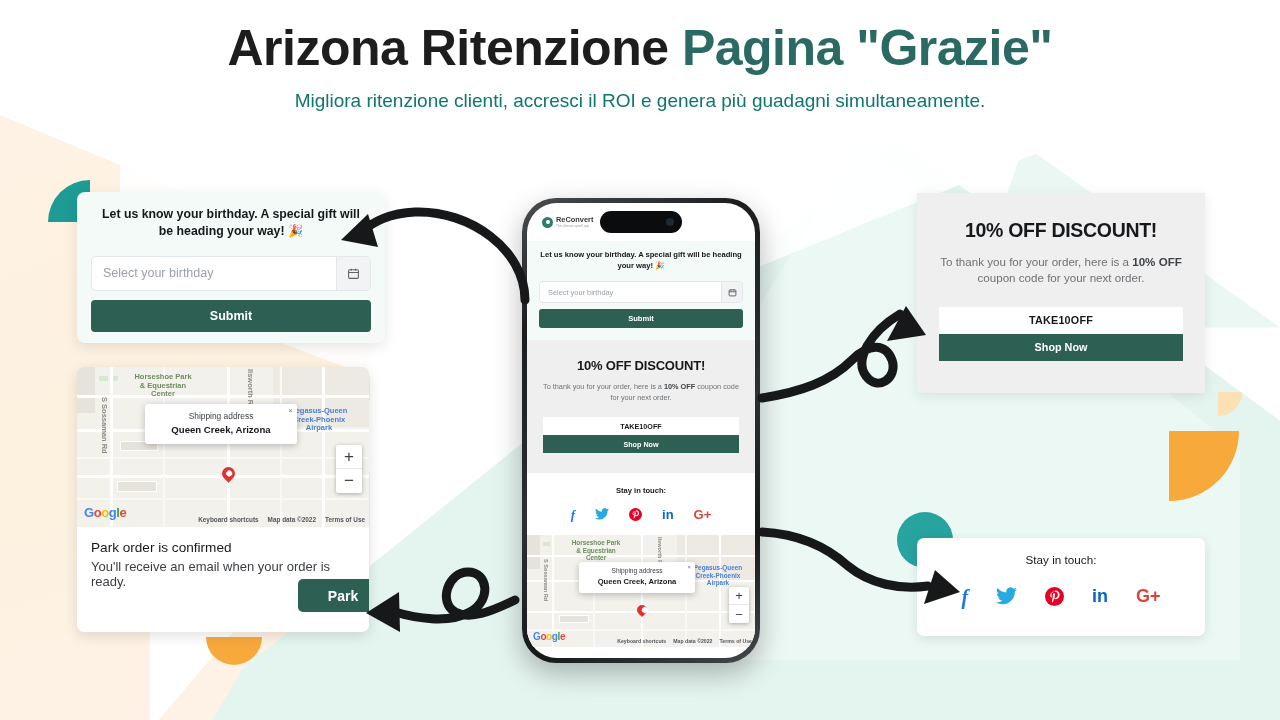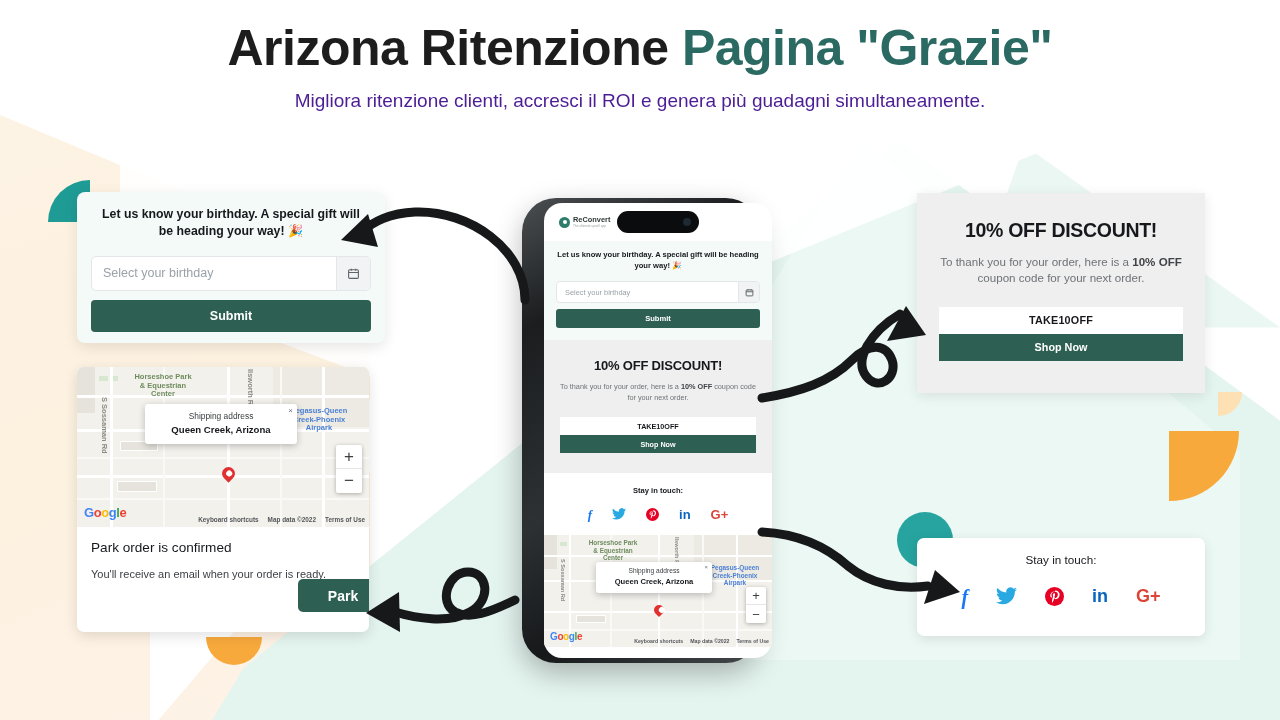--- a/index.html
+++ b/index.html
@@ -79,21 +79,21 @@
   }
 
   
   .headline-wrap { position: absolute; left: 0; top: 20px; width: 1280px; text-align: center; z-index: 5; }
   .headline {
     font-size: 50px; font-weight: 700; letter-spacing: -0.5px;
     color: #1d1d1d; line-height: 1.12; white-space: nowrap;
   }
   .headline .accent { color: #2b6a62; }
   .subhead {
-    margin-top: 14px; font-size: 19px; color: #4c1d95; font-weight: 400;
+    margin-top: 14px; font-size: 19px; color: #0f766e; font-weight: 400;
   }
 
   
   .card { position: absolute; z-index: 6; }
 
   
   #birthday-card {
     left: 77px; top: 192px; width: 308px; height: 151px;
     background: #f4faf8; border-radius: 8px;
     box-shadow: 0 4px 14px rgba(0,0,0,.10);
@@ -160,21 +160,21 @@
   }
   .zoomctl div { height: 24px; display:flex; align-items:center; justify-content:center; font-size:17px; color:#3c4043; cursor:pointer; }
   .zoomctl div:first-child { border-bottom: 1px solid #e6e6e6; }
   .gmark { position: absolute; left: 7px; bottom: 7px; font-size: 13px; font-weight: 700; letter-spacing: -.4px; }
   .gmark span:nth-child(1){color:#4285F4}.gmark span:nth-child(2){color:#EA4335}
   .gmark span:nth-child(3){color:#FBBC05}.gmark span:nth-child(4){color:#4285F4}
   .gmark span:nth-child(5){color:#34A853}.gmark span:nth-child(6){color:#EA4335}
   .mapfoot { position: absolute; right: 4px; bottom: 4px; display: flex; gap: 9px; font-size: 6.4px; color: #53565a; font-weight: 600; }
   .order-body { padding: 13px 14px 12px; position: relative; }
   .order-title { font-size: 13.6px; color: #16181c; font-weight: 400; }
-  .order-sub { margin-top: 13px; font-size: 11px; color: #3b3f43; }
+  .order-sub { margin-top: 4px; font-size: 13px; color: #3b3f43; }
   .track-label { margin-top: 13px; font-size: 12.8px; font-weight: 700; color: #16181c; }
   .track-num { margin-top: 3px; font-size: 12.6px; color: #2e5f53; letter-spacing: .2px; }
   #track-button {
     position: absolute; right: -19px; top: 52px; width: 90px; height: 33px;
     background: #2e5f53; color: #fff; border-radius: 5px;
     display: flex; align-items: center; justify-content: center;
     font-size: 14px; font-weight: 700; cursor: pointer;
   }
 
   
@@ -214,21 +214,21 @@
 
   
   #phone {
     position: absolute; left: 522px; top: 198px; width: 238px; height: 465px;
     z-index: 7;
     background: linear-gradient(150deg,#4b4f52 0%, #1b1d1f 22%, #2d3134 55%, #16181a 78%, #45494c 100%);
     border-radius: 34px; padding: 5px;
     box-shadow: 0 10px 28px rgba(0,0,0,.28);
   }
   .phone-inner {
-    width: 100%; height: 100%; background: #fff; border-radius: 18px; overflow: hidden; position: relative; margin-left: 17px;
+    width: 100%; height: 100%; background: #fff; border-radius: 30px; overflow: hidden; position: relative;
   }
   .notch {
     position: absolute; left: 50%; transform: translateX(-50%); top: 8px;
     width: 82px; height: 22px; background: #0b0c0d; border-radius: 12px; z-index: 4;
     display: flex; align-items: center; justify-content: flex-end; padding-right: 8px;
   }
   .notch .lens { width: 8px; height: 8px; border-radius: 50%; background: #1d2a33; }
   .phone-logo { position: absolute; left: 15px; top: 13px; display: flex; align-items: center; gap: 3px; z-index: 5; }
   .logo-dot { width: 11px; height: 11px; border-radius: 50%; background: #2e7d6b; display:flex; align-items:center; justify-content:center; }
   .logo-dot i { width: 4px; height: 4px; border-radius: 50%; background: #fff; font-style: normal; }

